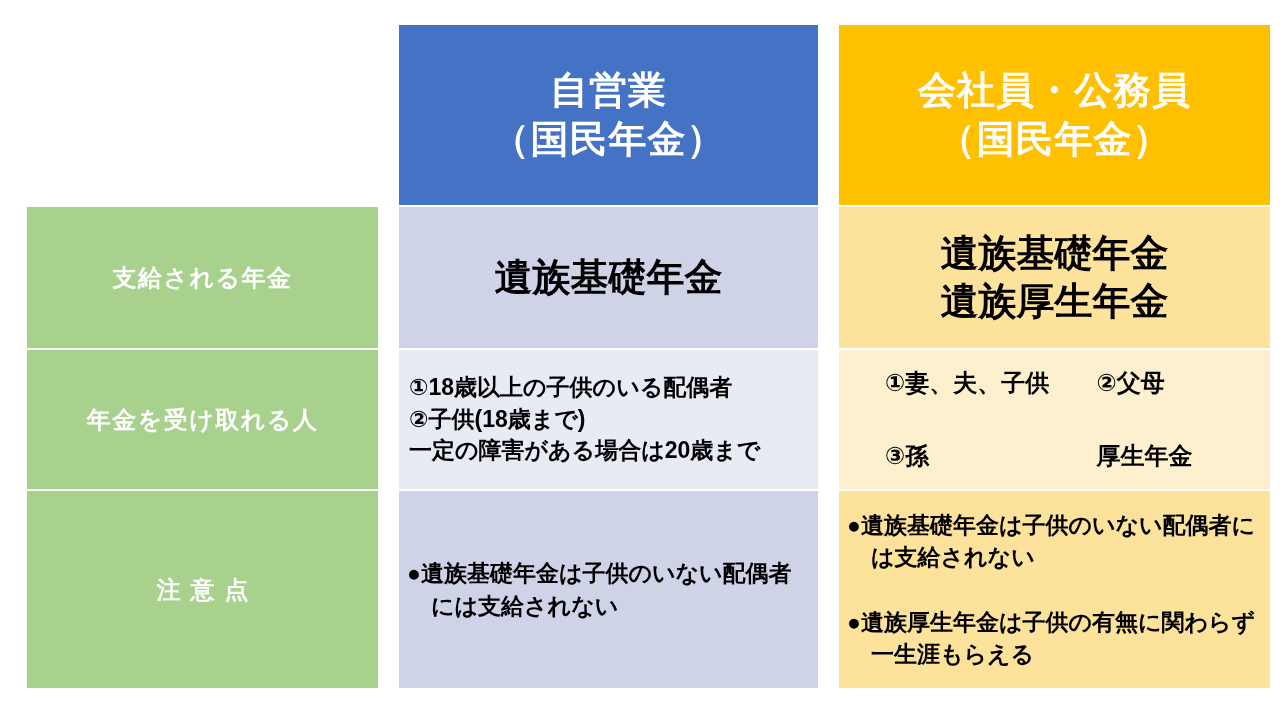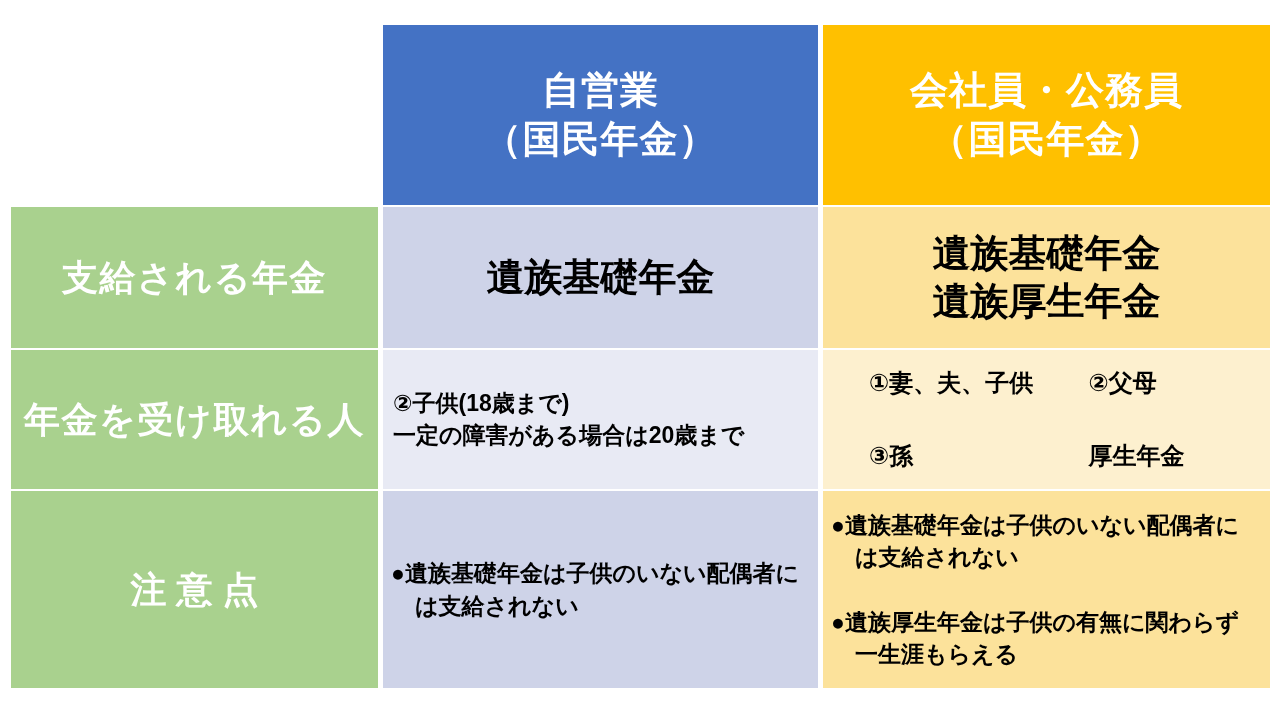--- a/index.html
+++ b/index.html
@@ -37,20 +37,21 @@
     row-gap: 2px;
     box-sizing: border-box;
   }
 
   .cell {
     box-sizing: border-box;
     overflow: hidden;
     display: flex;
     flex-direction: column;
     justify-content: center;
+    margin-left: 16px;
   }
 
   
   .cell-corner {
     background: #ffffff;
   }
 
   
   .hdr {
     align-items: center;
@@ -66,21 +67,21 @@
   .hdr-amber { background: #ffc000; }
   .hdr .l2 { display: block; }
 
   
   .rowhdr {
     background: #a9d18e;
     color: #ffffff;
     align-items: center;
     text-align: center;
     font-weight: 700;
-    font-size: 36px;
+    font-size: 24px;
     line-height: 1.25;
     letter-spacing: 1.5px;
     padding: 4px 8px;
   }
   .rowhdr-wide { letter-spacing: 10px; text-indent: 10px; }
 
   
   .body-blue-strong  { background: #ced3e8; }
   .body-blue-light   { background: #e8eaf4; }
   .body-amber-strong { background: #fce29b; }
@@ -165,20 +166,21 @@
     <div class="cell big-center body-amber-strong">
       <span>遺族基礎年金</span>
       <span class="l2">遺族厚生年金</span>
     </div>
 
     <div class="cell rowhdr">
       <span>年金を受け取れる人</span>
     </div>
 
     <div class="cell txt-block body-blue-light">
+      <span class="ln">①18歳以上の子供のいる配偶者</span>
       <span class="ln">②子供(18歳まで)</span>
       <span class="ln">一定の障害がある場合は20歳まで</span>
     </div>
 
     <div class="cell body-amber-light">
       <div class="recip-grid">
         <span class="item">①妻、夫、子供</span>
         <span class="item">②父母</span>
         <span class="item">③孫</span>
         <span class="item">厚生年金</span>

